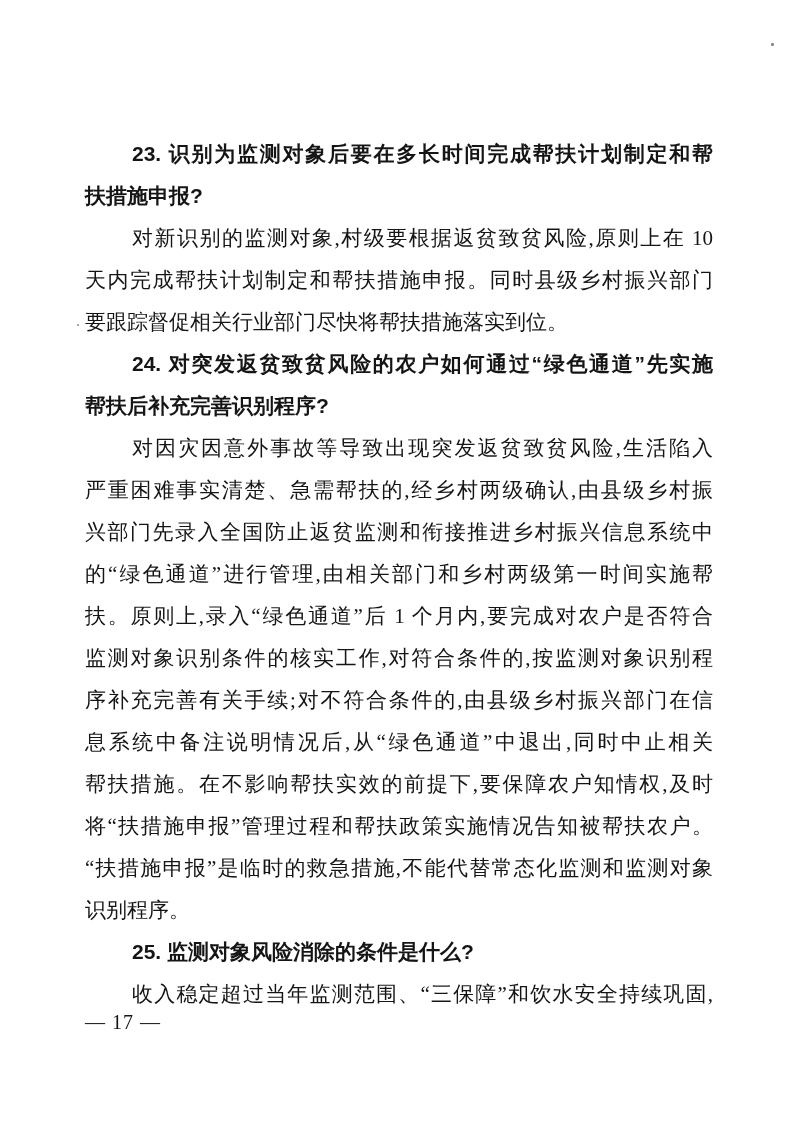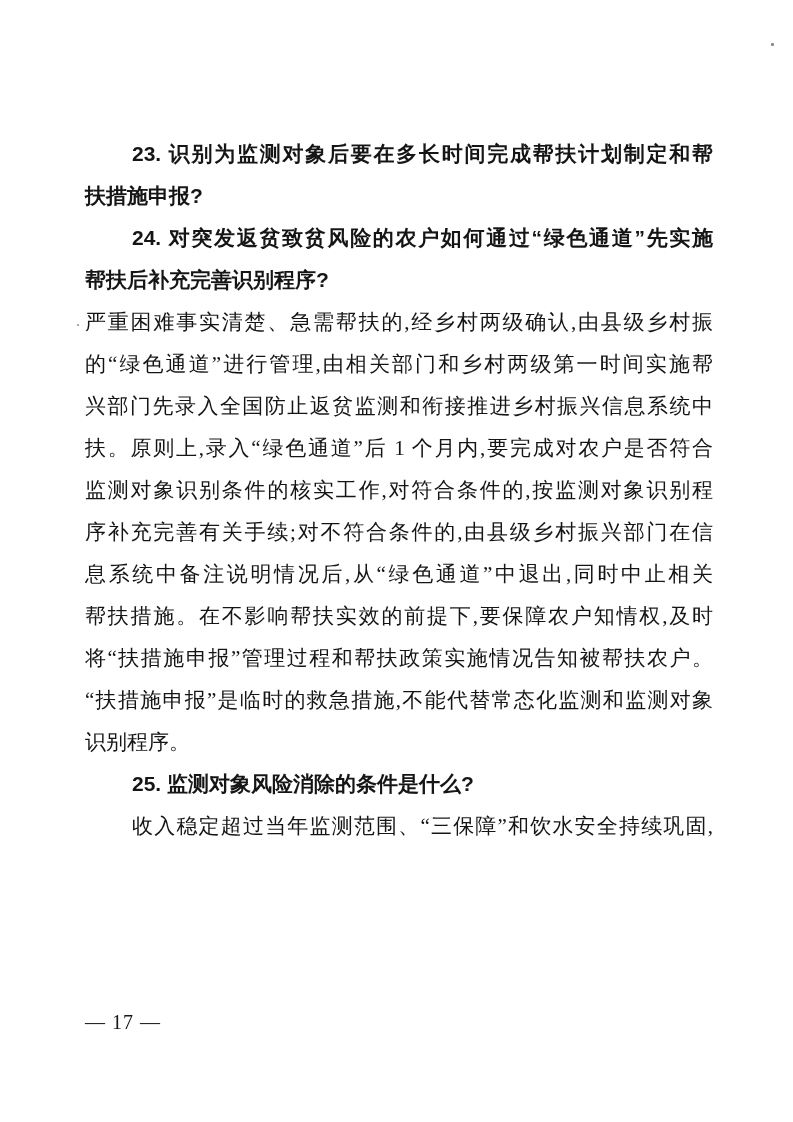--- a/index.html
+++ b/index.html
@@ -72,27 +72,33 @@
 </head>
 <body>
 
 <div class="page">
   <div class="content">
       <div class="block">
         <div class="line heading indent fill">23. 识别为监测对象后要在多长时间完成帮扶计划制定和帮</div>
         <div class="line heading">扶措施申报?</div>
       </div>
       <div class="block">
+        <div class="line body-line indent fill">对新识别的监测对象,村级要根据返贫致贫风险,原则上在 10</div>
+        <div class="line body-line fill">天内完成帮扶计划制定和帮扶措施申报。同时县级乡村振兴部门</div>
+        <div class="line body-line">要跟踪督促相关行业部门尽快将帮扶措施落实到位。</div>
+      </div>
+      <div class="block">
         <div class="line heading indent fill">24. 对突发返贫致贫风险的农户如何通过“绿色通道”先实施</div>
         <div class="line heading">帮扶后补充完善识别程序?</div>
       </div>
       <div class="block">
+        <div class="line body-line indent fill">对因灾因意外事故等导致出现突发返贫致贫风险,生活陷入</div>
         <div class="line body-line fill">严重困难事实清楚、急需帮扶的,经乡村两级确认,由县级乡村振</div>
+        <div class="line body-line fill">兴部门先录入全国防止返贫监测和衔接推进乡村振兴信息系统中</div>
         <div class="line body-line fill">的“绿色通道”进行管理,由相关部门和乡村两级第一时间实施帮</div>
-        <div class="line body-line fill">兴部门先录入全国防止返贫监测和衔接推进乡村振兴信息系统中</div>
         <div class="line body-line fill">扶。原则上,录入“绿色通道”后 1 个月内,要完成对农户是否符合</div>
         <div class="line body-line fill">监测对象识别条件的核实工作,对符合条件的,按监测对象识别程</div>
         <div class="line body-line fill">序补充完善有关手续;对不符合条件的,由县级乡村振兴部门在信</div>
         <div class="line body-line fill">息系统中备注说明情况后,从“绿色通道”中退出,同时中止相关</div>
         <div class="line body-line fill">帮扶措施。在不影响帮扶实效的前提下,要保障农户知情权,及时</div>
         <div class="line body-line fill">将“扶措施申报”管理过程和帮扶政策实施情况告知被帮扶农户。</div>
         <div class="line body-line fill">“扶措施申报”是临时的救急措施,不能代替常态化监测和监测对象</div>
         <div class="line body-line">识别程序。</div>
       </div>
       <div class="block">

